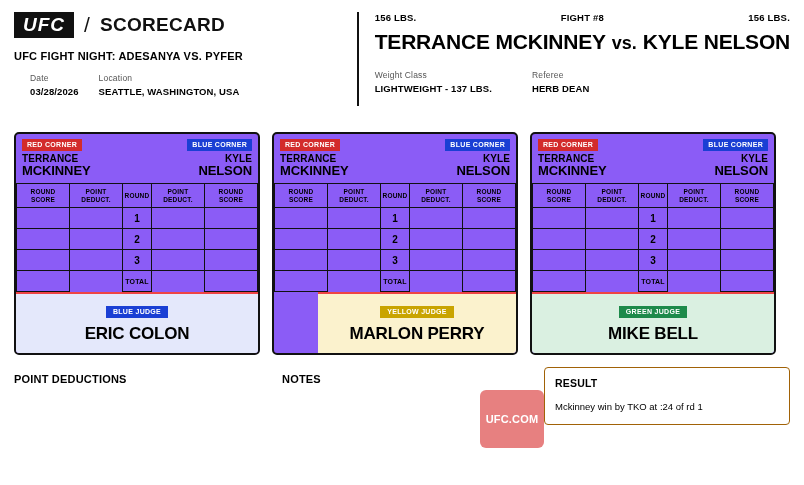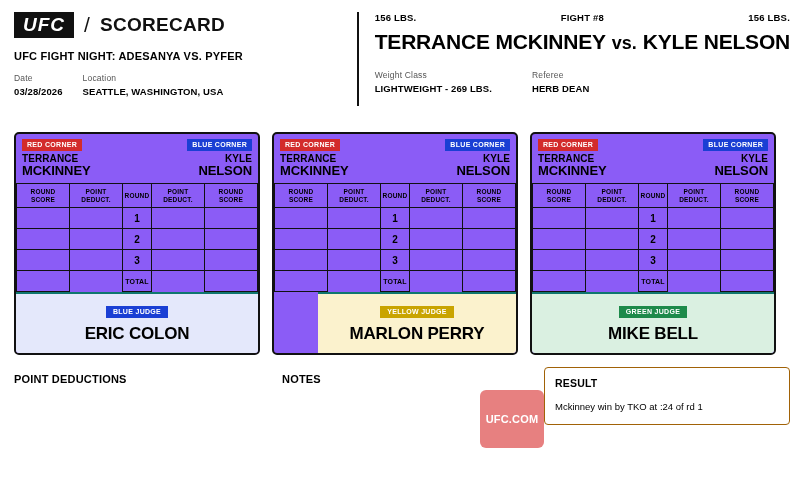--- a/index.html
+++ b/index.html
@@ -73,20 +73,21 @@
   }
   .event-title {
     margin-top: 12px;
     font-size: 11px;
     font-weight: bold;
     letter-spacing: 0.2px;
   }
   .meta-row {
     display: flex;
     margin-top: 11px;
+    margin-left: 16px;
   }
   .meta-block {
     margin-right: 18px;
   }
   .meta-block.loc { margin-left: 2px; }
   .meta-label {
     font-size: 8.5px;
     color: #555;
     letter-spacing: 0.2px;
     margin-bottom: 3px;
@@ -207,21 +208,21 @@
   table.score .total-cell {
     font-size: 7px;
     font-weight: bold;
     letter-spacing: 0.2px;
   }
   .empty-outer { border: none !important; }
 
   .judge-strip {
     padding: 6px 0 9px 0;
     text-align: center;
-    border-top: 2px solid #0f766e;
+    border-top: 2px solid #ef4444;
   }
   .judge-strip.blue { background: #e4e8fb; }
   .judge-strip.yellow { background: #fbf2cd; margin-left: 44px; }
   .judge-strip.green { background: #daf0e1; }
   .judge-tag {
     display: inline-block;
     font-size: 7px;
     font-weight: bold;
     color: #fff;
     padding: 2px 7px 3px 7px;
@@ -321,21 +322,21 @@
         <span>156 LBS.</span>
       </div>
       <div class="fighters-row">
         <span class="fighter-name">TERRANCE MCKINNEY</span>
         <span class="vs-word">vs.</span>
         <span class="fighter-name">KYLE NELSON</span>
       </div>
       <div class="fight-meta-row">
         <div class="fight-meta-block">
           <div class="meta-label">Weight Class</div>
-          <div class="meta-value">LIGHTWEIGHT - 269 LBS.</div>
+          <div class="meta-value">LIGHTWEIGHT - 137 LBS.</div>
         </div>
         <div class="fight-meta-block">
           <div class="meta-label">Referee</div>
           <div class="meta-value">HERB DEAN</div>
         </div>
       </div>
     </div>
   </div>
 
   <div class="cards">

